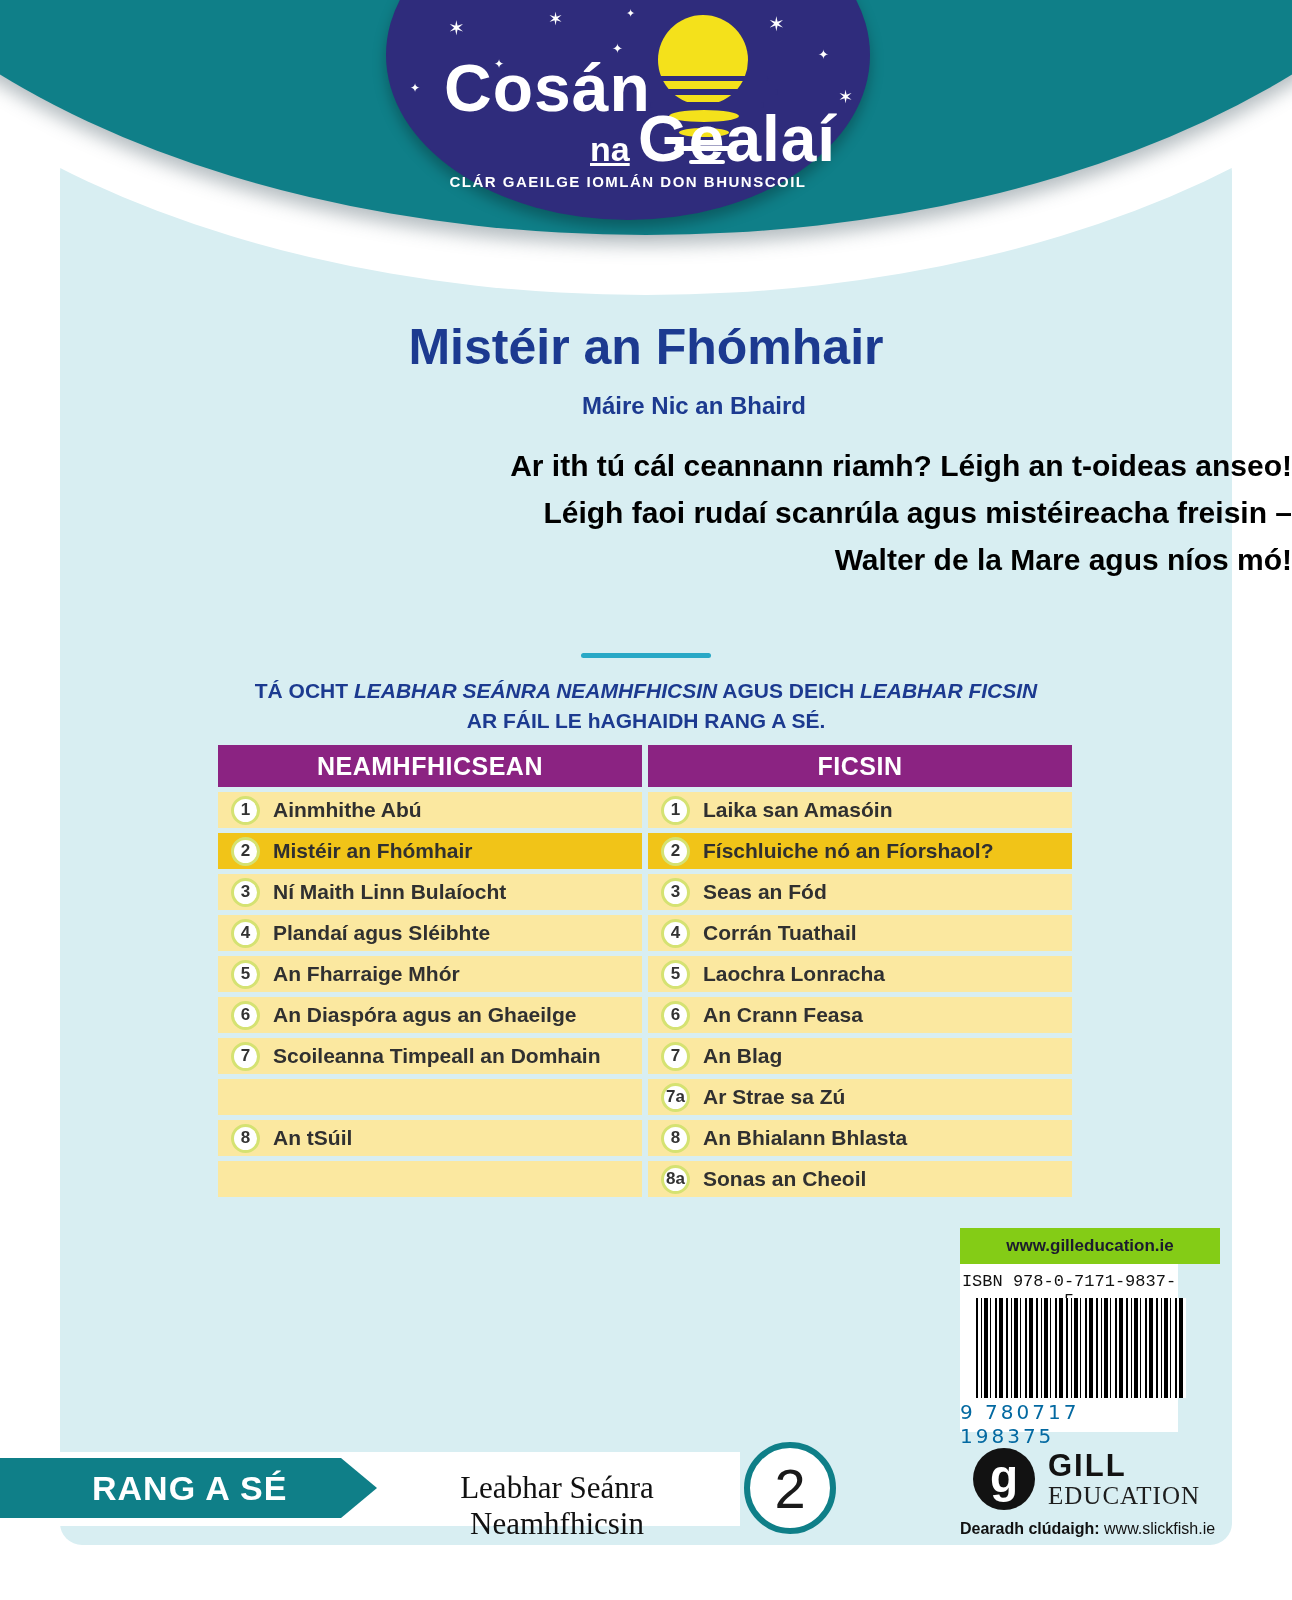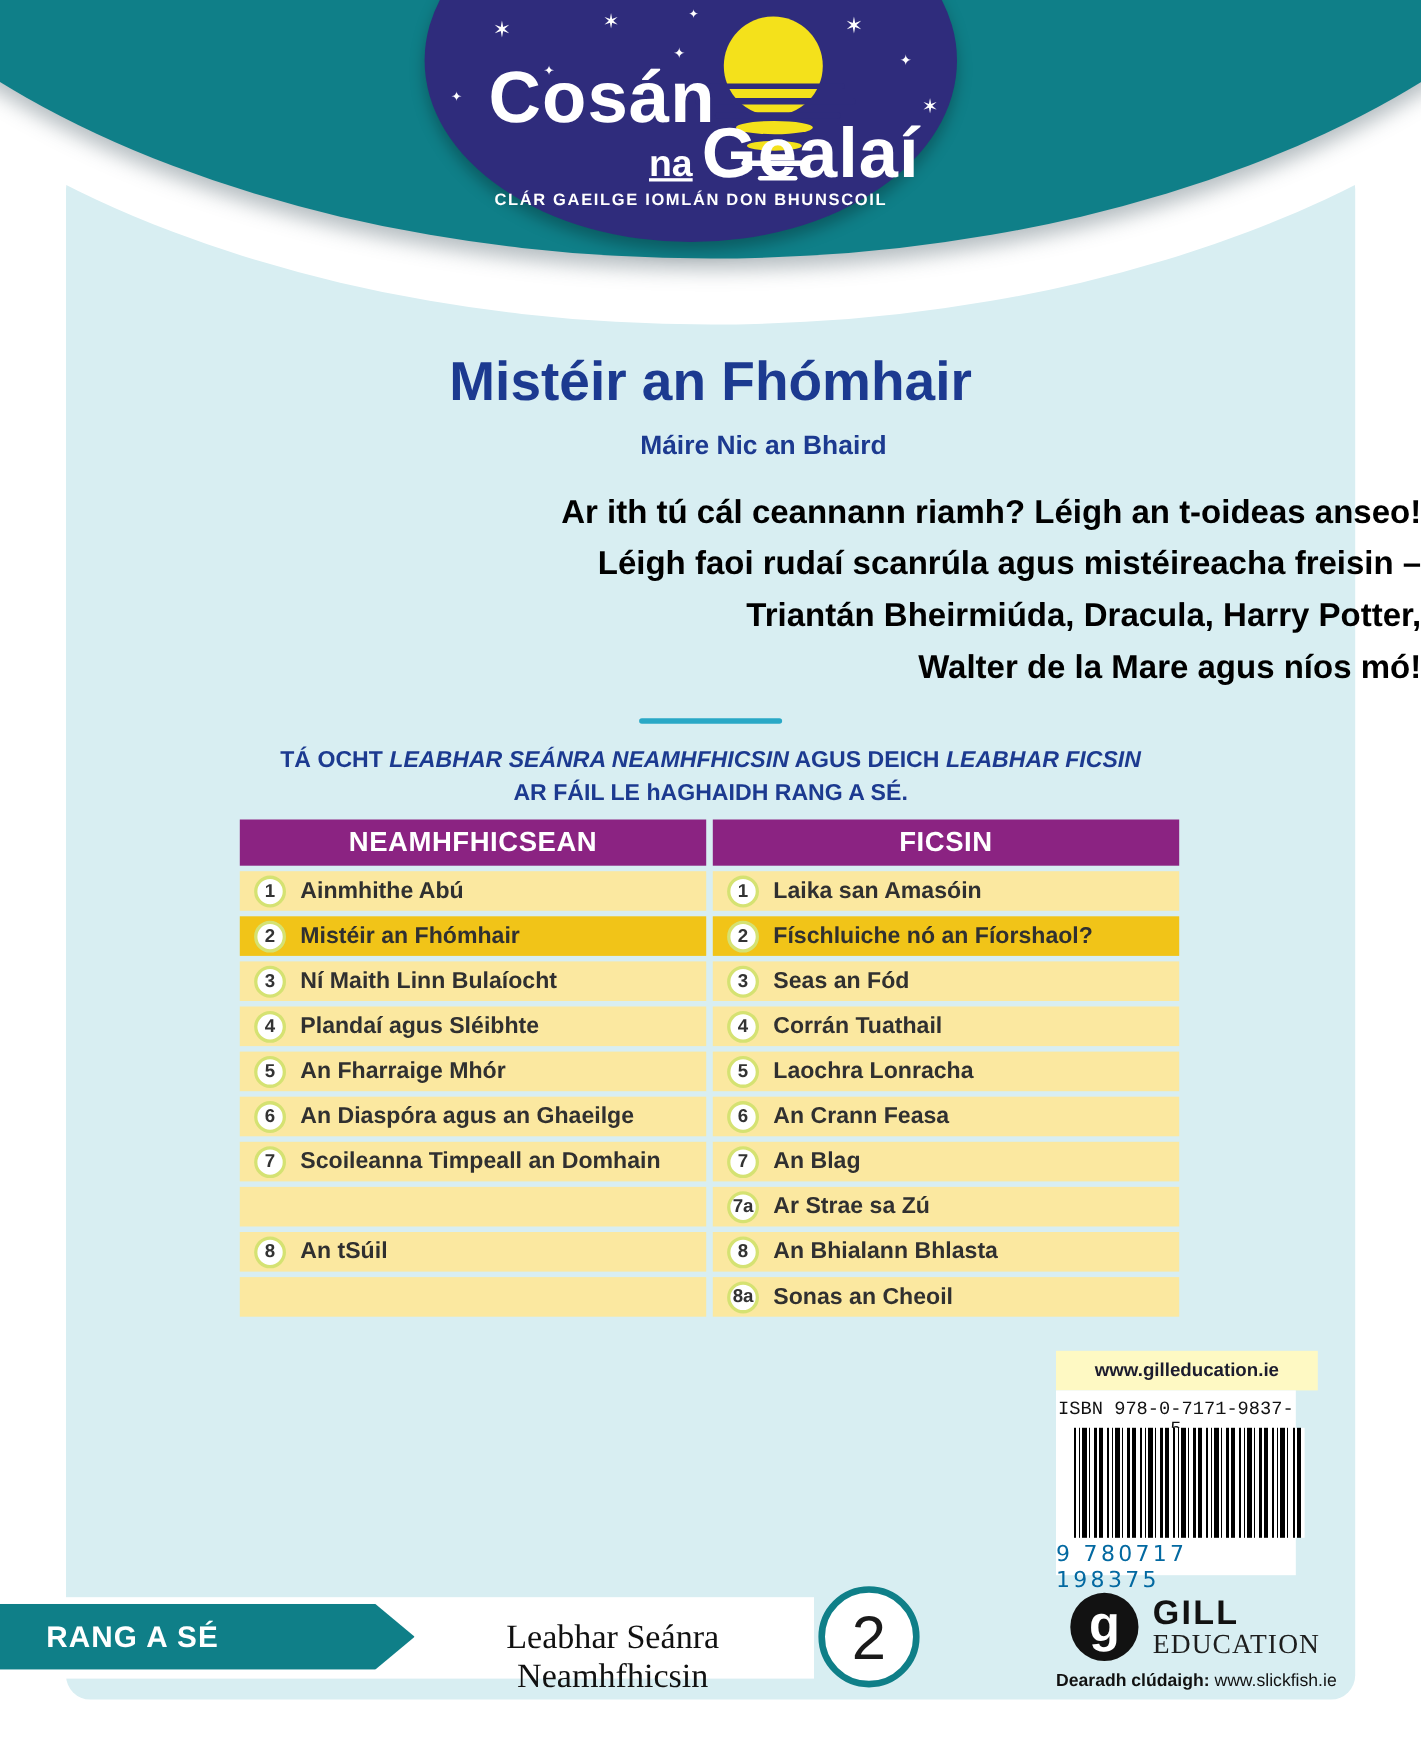--- a/index.html
+++ b/index.html
@@ -55,21 +55,21 @@
   .trow{display:flex;gap:6px;margin-bottom:5px;}
   .cell{flex:1;background:#FBE8A0;height:36px;display:flex;align-items:center;gap:13px;
         padding-left:13px;font-size:21px;font-weight:600;color:#303030;box-sizing:border-box;}
   .cell.hl{background:#F1C418;font-weight:bold;}
   .badge{width:29px;height:29px;border-radius:50%;background:#fff;border:3px solid #D5E272;
          display:flex;align-items:center;justify-content:center;font-size:17px;font-weight:bold;
          color:#333;flex:0 0 auto;box-sizing:border-box;}
   .badge:empty{visibility:hidden;}
 
   
-  .web-strip{position:absolute;left:960px;top:1228px;width:238px;height:36px;background:#fef9c3;
+  .web-strip{position:absolute;left:960px;top:1228px;width:260px;height:36px;background:#84cc16;
              display:flex;align-items:center;justify-content:center;font-size:17px;font-weight:bold;color:#1c1c2e;}
   .isbn-box{position:absolute;left:960px;top:1264px;width:218px;height:168px;background:#fff;}
   .isbn-text{position:absolute;left:0;top:8px;width:100%;text-align:center;
              font-family:"Liberation Mono", monospace;font-size:17px;color:#111;letter-spacing:0px;}
   .barcode{position:absolute;left:16px;top:34px;width:210px;height:100px;
            background:repeating-linear-gradient(90deg,
              #000 0 2px,#fff 2px 5px,#000 5px 6px,#fff 6px 8px,
              #000 8px 12px,#fff 12px 14px,#000 14px 15px,#fff 15px 19px,
              #000 19px 21px,#fff 21px 23px,#000 23px 27px,#fff 27px 30px);}
   .barcode-digits{position:absolute;left:0;top:136px;width:100%;text-align:left;
@@ -83,22 +83,22 @@
               letter-spacing:2px;color:#121212;}
   .gill-name2{position:absolute;left:1048px;top:1482px;font-size:25px;font-weight:normal;
               letter-spacing:1px;color:#1d1d1d;font-family:"Liberation Serif", serif;}
   .design-line{position:absolute;left:960px;top:1520px;width:260px;font-size:16px;color:#111;}
   .design-line b{font-weight:bold;}
 
   
   .band-white{position:absolute;left:0px;top:1452px;width:740px;height:74px;background:#ffffff;}
   .band-arrow{position:absolute;left:0px;top:1458px;width:377px;height:60px;background:#0F7F88;
               clip-path:polygon(0 0, calc(100% - 36px) 0, 100% 50%, calc(100% - 36px) 100%, 0 100%);
-              display:flex;align-items:center;color:#fff;font-size:27px;font-weight:bold;
-              letter-spacing:1px;padding-left:42px;box-sizing:border-box;}
+              display:flex;align-items:center;color:#fff;font-size:34px;font-weight:bold;
+              letter-spacing:1px;padding-left:92px;box-sizing:border-box;}
   .band-label{position:absolute;left:377px;top:1470px;width:360px;text-align:center;
               font-family:"Liberation Serif", serif;font-size:31px;color:#111;}
   .band-circle{position:absolute;left:744px;top:1442px;width:92px;height:92px;border-radius:50%;
                background:#fff;border:6px solid #0F7F88;box-sizing:border-box;display:flex;
                align-items:center;justify-content:center;font-size:56px;color:#1a1a1a;font-weight:500;}
 </style>
 </head>
 <body>
 
 <div class="page">
@@ -133,21 +133,20 @@
     <div class="logo-word2b">Gealaí</div>
     <div class="logo-tag">CLÁR GAEILGE IOMLÁN DON BHUNSCOIL</div>
   </div>
 
   <div class="title">Mistéir an Fhómhair</div>
   <div class="author">Máire Nic an Bhaird</div>
 
   <div class="desc">
     <div>Ar ith tú cál ceannann riamh? Léigh an t-oideas anseo!</div>
     <div>Léigh faoi rudaí scanrúla agus mistéireacha freisin –</div>
-    <div>Triantán Bheirmiúda, Dracula, Harry Potter,</div>
     <div>Walter de la Mare agus níos mó!</div>
   </div>
 
   <div class="divider"></div>
 
   <div class="intro">
     <div><span>TÁ OCHT </span><i>LEABHAR SEÁNRA NEAMHFHICSIN</i><span> AGUS DEICH </span><i>LEABHAR FICSIN</i></div>
     <div>AR FÁIL LE hAGHAIDH RANG A SÉ.</div>
   </div>
 

